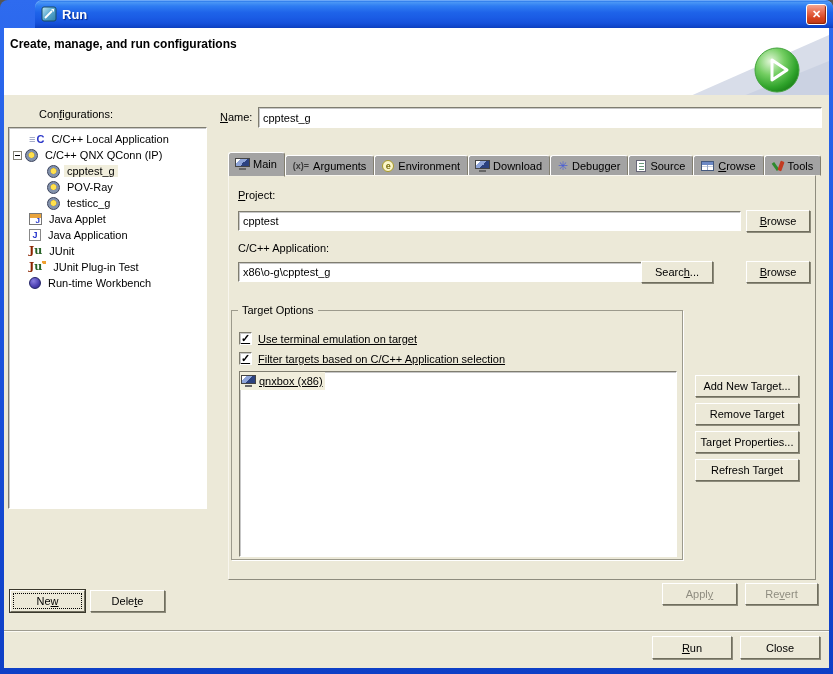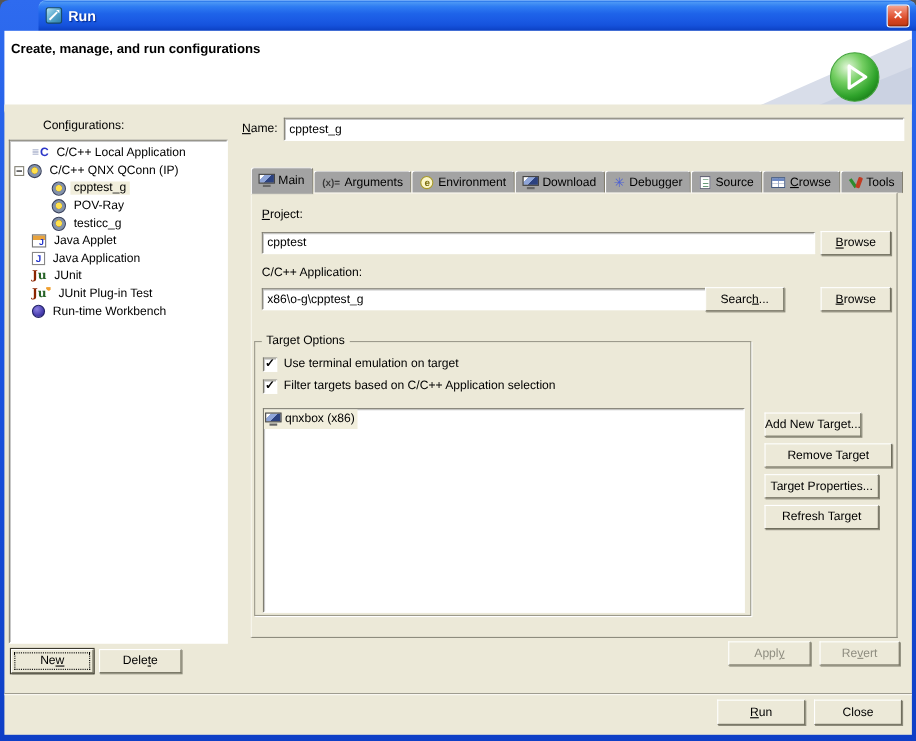--- a/index.html
+++ b/index.html
@@ -32,21 +32,21 @@
     box-shadow:1px 1px 0 rgba(64,62,48,.55);font-family:"Liberation Sans",sans-serif;font-size:11px;
     display:flex;align-items:center;justify-content:center;padding:0;cursor:pointer;white-space:nowrap;}
   .btn.focused{box-shadow:0 0 0 1px #3A382C,1px 1px 0 rgba(64,62,48,.55);outline:1px dotted #000;outline-offset:-4px;}
   .btn.disabled{color:#8F8D80;cursor:default;}
   .field{position:absolute;background:#fff;border:1px solid;border-color:#7F7D70 #FFFFFF #FFFFFF #7F7D70;
     box-shadow:inset 1px 1px 0 rgba(0,0,0,.22);font-family:"Liberation Sans",sans-serif;font-size:11px;
     padding:2px 4px;outline:none;}
   .sunkenbox{position:absolute;background:#fff;border:1px solid;border-color:#7F7D70 #FFFFFF #FFFFFF #7F7D70;
     box-shadow:inset 1px 1px 0 rgba(0,0,0,.22);overflow:hidden;}
   
-  .tree{left:4px;top:32px;width:199px;height:458px;padding-top:3px;}
+  .tree{left:4px;top:32px;width:199px;height:382px;padding-top:3px;}
   .trow{height:16px;display:flex;align-items:center;white-space:nowrap;cursor:default;}
   .trow .tlabel{padding:0 3px;}
   .trow.sel .tlabel{background:#F1EEDC;}
   .d1{padding-left:20px;}
   .d1e{padding-left:4px;}
   .d2{padding-left:38px;}
   .expander{width:9px;height:9px;border:1px solid #848275;background:#fff;display:inline-flex;
     align-items:center;justify-content:center;margin-right:3px;flex:none;}
   .expander::before{content:"";width:5px;height:1px;background:#000;}
   .ic{display:inline-flex;flex:none;margin-right:4px;align-items:center;justify-content:center;}
@@ -91,23 +91,23 @@
     background-image:linear-gradient(#6D89C4 0 3px,transparent 3px),
       repeating-linear-gradient(90deg,transparent 0 5px,#9AAAC8 5px 6px),
       repeating-linear-gradient(transparent 0 4px,#C8D0E0 4px 5px);background-color:#fff;}
   .tools-ic{width:12px;height:12px;position:relative;}
   .tools-ic::before{content:"";position:absolute;left:2px;top:2px;width:3px;height:9px;background:#2E8B2E;transform:rotate(-35deg);}
   .tools-ic::after{content:"";position:absolute;right:1px;top:1px;width:4px;height:10px;background:#C23B22;border-radius:1px;transform:rotate(20deg);}
   
   .page{position:absolute;left:224px;top:80px;width:588px;height:405px;
     border:1px solid;border-color:#F8F6EE #8E8C7E #8E8C7E #F8F6EE;}
   .group{position:absolute;left:2px;top:134px;width:452px;height:250px;
-    border:1px solid #9C9A8C;box-shadow:1px 1px 0 #FFFFFF;padding:14px 7px 0 7px;}
+    border:1px solid #9C9A8C;box-shadow:1px 1px 0 #FFFFFF;padding:14px 7px 0 7px;text-decoration:underline;}
   .group-title{position:absolute;top:-7px;left:6px;background:#ECE9D8;padding:0 4px;}
-  .cbrow{display:flex;align-items:flex-start;height:20px;}
+  .cbrow{display:flex;align-items:flex-end;height:20px;}
   .cb{width:13px;height:13px;background:#fff;border:1px solid;border-color:#7F7D70 #FFF #FFF #7F7D70;
     box-shadow:inset 1px 1px 0 rgba(0,0,0,.22);display:inline-flex;align-items:center;justify-content:center;
     margin-right:6px;flex:none;cursor:pointer;}
   .cb.checked::before{content:"✓";font-size:11px;font-weight:bold;line-height:1;}
   .listbox{position:relative;left:0;top:6px;width:438px;height:186px;}
   .litem{height:18px;display:flex;align-items:center;padding:0 2px;width:max-content;}
   .litem.sel{background:#F1EEDC;}
   
   .separator{position:absolute;left:0;right:0;top:535px;height:2px;border-top:1px solid #9E9C90;border-bottom:1px solid #FBFAF4;}
 </style>
@@ -299,22 +299,22 @@
           <span>Filter targets based on C/C++ Application selection</span>
         </div>
         <div class="sunkenbox listbox">
           <div class="litem sel">
             <span class="ic mon-ic"></span>
             <span>qnxbox (x86)</span>
           </div>
         </div>
       </div>
 
-      <button class="btn" style="left:466px;top:199px;width:88px;height:22px;">Add New Target...</button>
-      <button class="btn" style="left:466px;top:227px;width:116px;height:22px;">Remove Target</button>
+      <button class="btn" style="left:466px;top:199px;width:104px;height:22px;">Add New Target...</button>
+      <button class="btn" style="left:466px;top:227px;width:104px;height:22px;">Remove Target</button>
       <button class="btn" style="left:466px;top:255px;width:104px;height:22px;">Target Properties...</button>
       <button class="btn" style="left:466px;top:283px;width:104px;height:22px;">Refresh Target</button>
     </div>
 
     <button class="btn disabled" style="left:658px;top:488px;width:75px;height:22px;">
         <span>Appl</span>
         <span class="key">y</span>
         <span></span>
       </button>
     <button class="btn disabled" style="left:741px;top:488px;width:73px;height:22px;">

